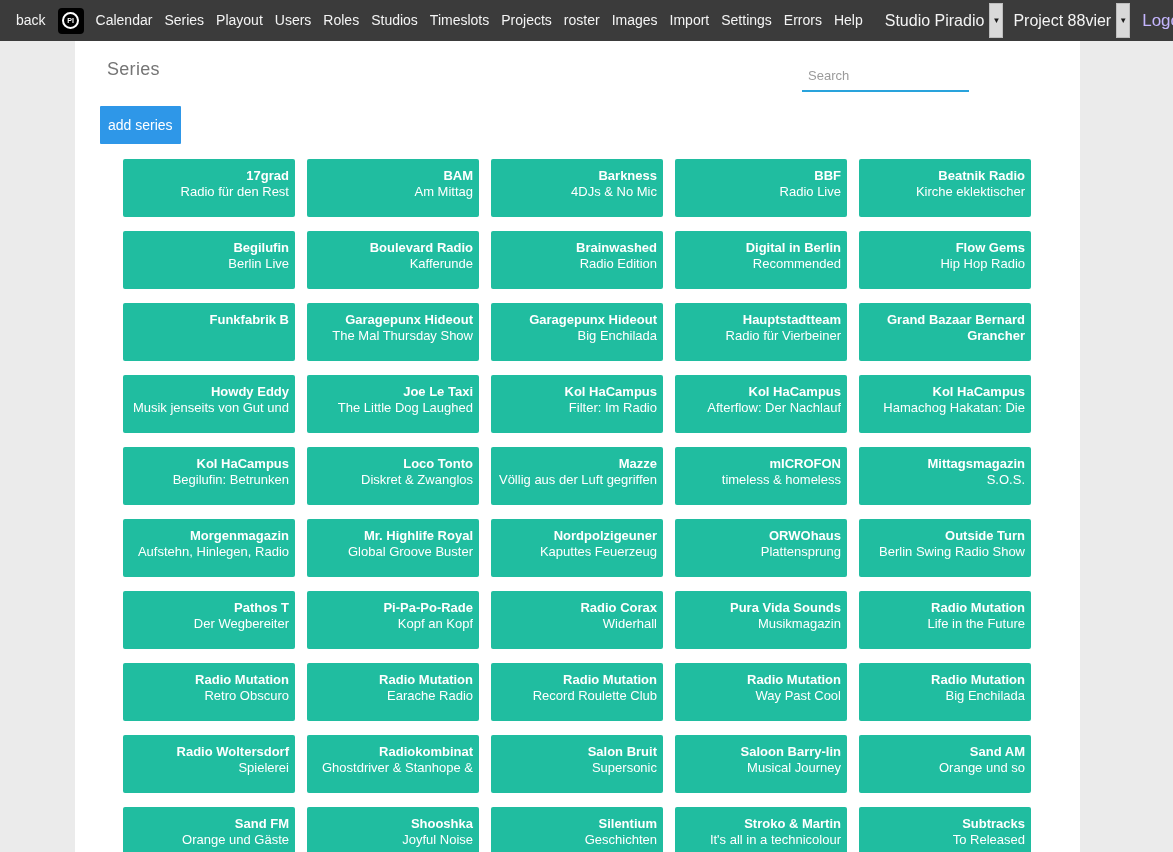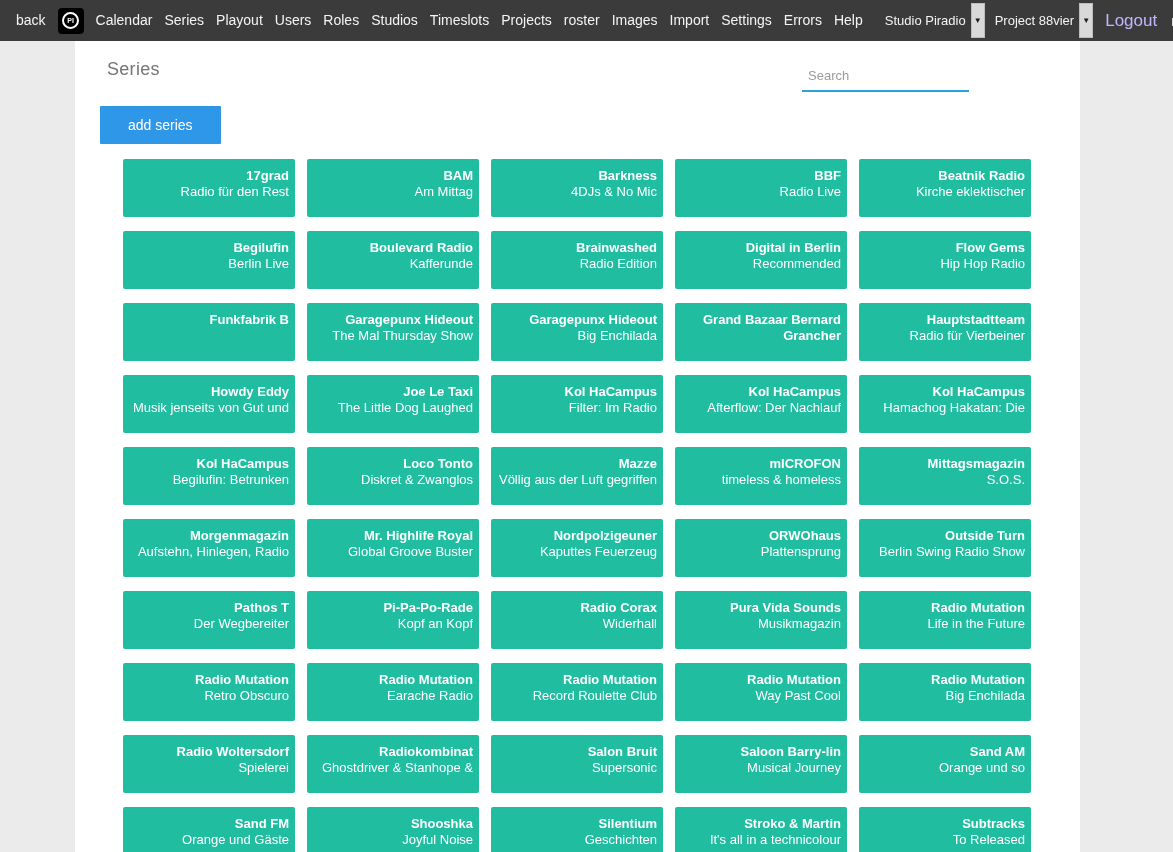--- a/index.html
+++ b/index.html
@@ -22,21 +22,21 @@
     width:26px; height:26px; background:#000; border-radius:4px;
     display:flex; align-items:center; justify-content:center;
     margin:0 6px; flex:0 0 auto; cursor:pointer;
   }
   .logo-circle {
     width:17px; height:17px; border:2px solid #fff; border-radius:50%;
     display:flex; align-items:center; justify-content:center;
     font-size:7px; font-weight:bold; color:#fff; letter-spacing:0;
   }
   .nav-divider { width:1px; height:41px; background:#5c5c5c; margin:0 6px 0 4px; }
-  .nav-select-label { font-size:13px; padding:0 2px 0 6px; cursor:pointer; }
+  .nav-select-label { font-size:16px; padding:0 2px 0 6px; cursor:pointer; }
   .nav-select-btn {
     width:14px; height:35px; margin:0 4px 0 3px;
     background:#d9d9d9; border:1px solid #bdbdbd;
     display:flex; align-items:center; justify-content:center;
     cursor:pointer; flex:0 0 auto;
   }
   .nav-select-btn .tri { font-size:8px; color:#1a1a1a; line-height:1; }
   .logout-link { color:#c4b5fd; font-size:17px; padding:0 8px; cursor:pointer; text-decoration:none; }
   .username { font-size:14px; padding:0 6px; color:#fff; }
 
@@ -54,21 +54,21 @@
     width:167px; height:30px; border:none; outline:none;
     border-bottom:2px solid #29a3dc; font-size:13px; color:#ec4899;
     padding:4px 4px 6px 6px; background:transparent;
     font-family:"Liberation Sans", sans-serif;
   }
   .search-input::placeholder { color:#9b9b9b; }
   .add-series-btn {
     display:inline-block; margin:26px 0 0 25px;
     background:#2e97e8; color:#fff; border:none; cursor:pointer;
     font-size:14px; font-family:"Liberation Sans", sans-serif;
-    padding:0 28px; height:38px; line-height:38px; border-radius:1px;
+    padding:0 8px; height:38px; line-height:38px; border-radius:1px;
   }
 
   
   .series-grid {
     margin:15px 0 0 48px; width:908px;
     display:grid; grid-template-columns:repeat(5, 172px);
     column-gap:12px; row-gap:14px;
   }
   .series-card {
     height:58px; background:#20bda0; border-radius:2px;
@@ -189,30 +189,30 @@
     <div class="series-card-title">Garagepunx Hideout</div>
     <div class="series-card-subtitle">The Mal Thursday Show</div>
   </div>
 
   <div class="series-card">
     <div class="series-card-title">Garagepunx Hideout</div>
     <div class="series-card-subtitle">Big Enchilada</div>
   </div>
 
   <div class="series-card">
-    <div class="series-card-title">Grand Bazaar Bernard Grancher</div>
-
-  </div>
-
-  <div class="series-card">
     <div class="series-card-title">Hauptstadtteam</div>
     <div class="series-card-subtitle">Radio für Vierbeiner</div>
   </div>
 
   <div class="series-card">
+    <div class="series-card-title">Grand Bazaar Bernard Grancher</div>
+
+  </div>
+
+  <div class="series-card">
     <div class="series-card-title">Howdy Eddy</div>
     <div class="series-card-subtitle">Musik jenseits von Gut und</div>
   </div>
 
   <div class="series-card">
     <div class="series-card-title">Joe Le Taxi</div>
     <div class="series-card-subtitle">The Little Dog Laughed</div>
   </div>
 
   <div class="series-card">

